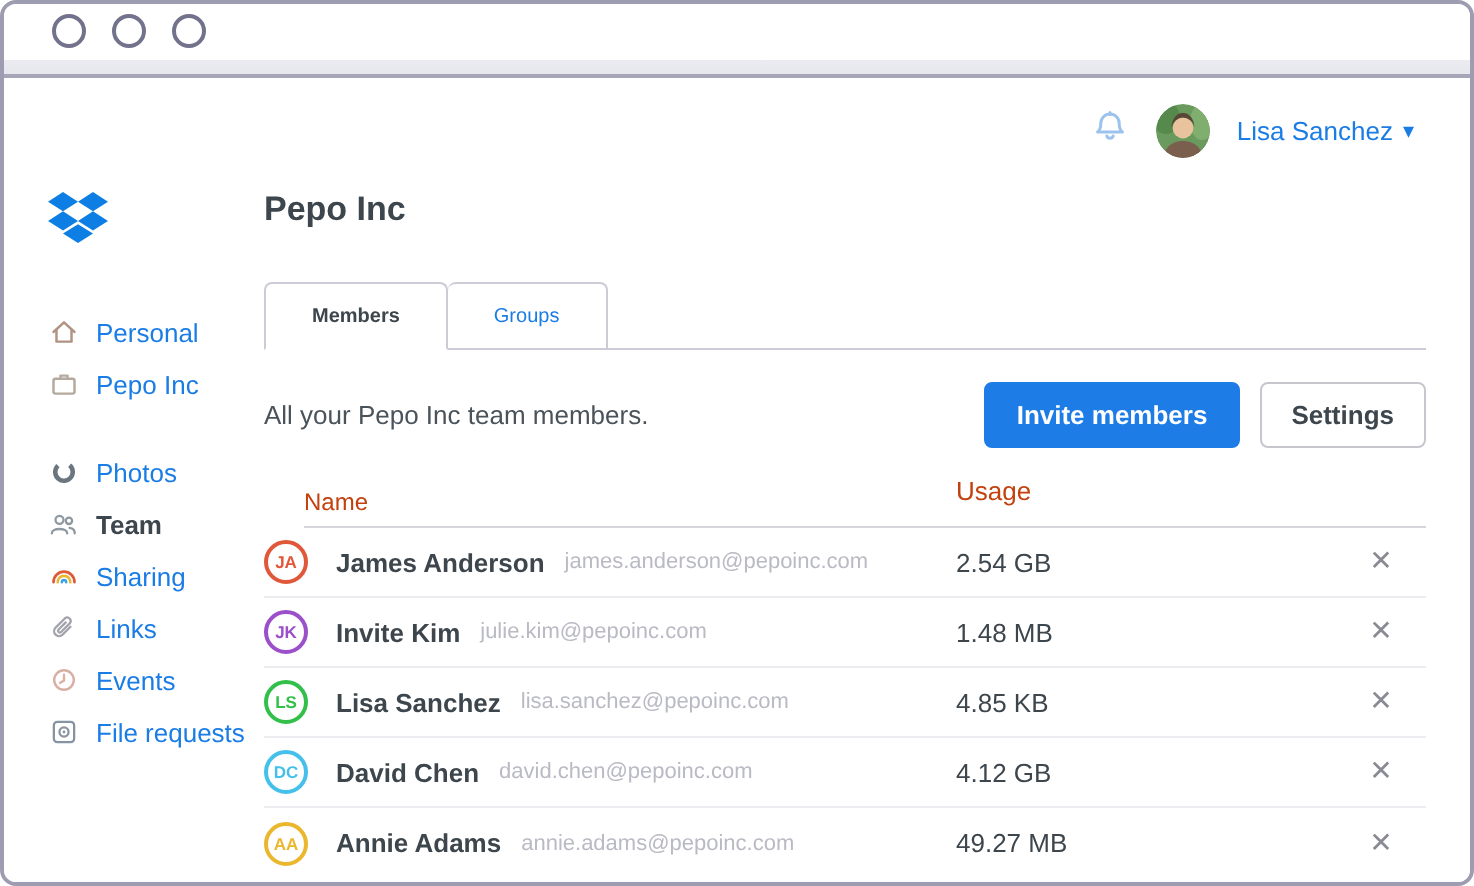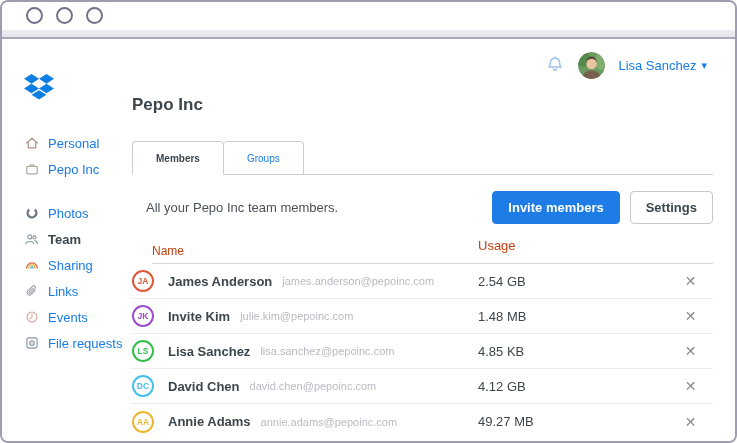--- a/index.html
+++ b/index.html
@@ -40,21 +40,21 @@
   
   .userbar {
     position:absolute; top:13px; right:28px;
     display:flex; align-items:center; gap:13px;
   }
   .username { color:#1a7ce5; font-size:13px; cursor:pointer; display:flex; align-items:center; gap:5px; }
   .caret { font-size:11px; color:#1a7ce5; }
   .avatar-photo { width:27px; height:27px; border-radius:50%; overflow:hidden; display:block; }
 
   
-  .sidebar { position:absolute; left:22px; top:34px; width:102px; }
+  .sidebar { position:absolute; left:22px; top:56px; width:102px; }
   .logo { margin-bottom:26px; display:block; cursor:pointer; }
   .nav-item {
     display:flex; align-items:center; gap:9px;
     height:26px; font-size:13px; color:#1a7ce5; cursor:pointer;
     white-space:nowrap;
   }
   .nav-item.active { color:#3d464d; font-weight:bold; }
   .nav-item .icn { width:15px; display:flex; justify-content:center; }
   .nav-gap { height:18px; }
 
@@ -66,21 +66,21 @@
   .tab {
     height:34px; line-height:33px; padding:0 23px;
     font-size:10px; border:1px solid #ccccd6;
     border-radius:4px 4px 0 0; cursor:pointer; background:#fff;
   }
   .tab.active { color:#3d464d; font-weight:bold; border-bottom-color:#ffffff; }
   .tab.inactive { color:#1a7ce5; border-left:none; border-bottom:1px solid #ccccd6; }
   .tab-filler { flex:1; height:34px; border-bottom:1px solid #ccccd6; }
 
   .subhead { display:flex; align-items:center; margin-top:16px; }
-  .desc { font-size:13px; color:#4a525a; flex:1;margin-left:14px; }
+  .desc { font-size:13px; color:#4a525a; flex:1; }
   .btn {
     font-size:13px; border-radius:4px; padding:8px 15px; cursor:pointer;
     font-family:"Liberation Sans", sans-serif;
   }
   .btn-primary { background:#1d7ce5; color:#fff; border:1px solid #1d7ce5; font-weight:bold; }
   .btn-secondary { background:#fff; color:#3d464d; border:1px solid #c6c6cf; margin-left:10px; font-weight:bold; }
 
   .table { margin-top:14px; }
   .thead {
     display:flex; height:26px;

